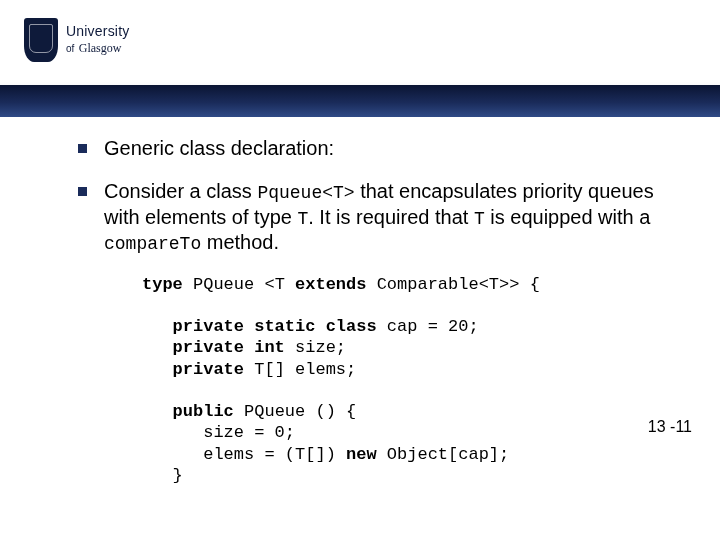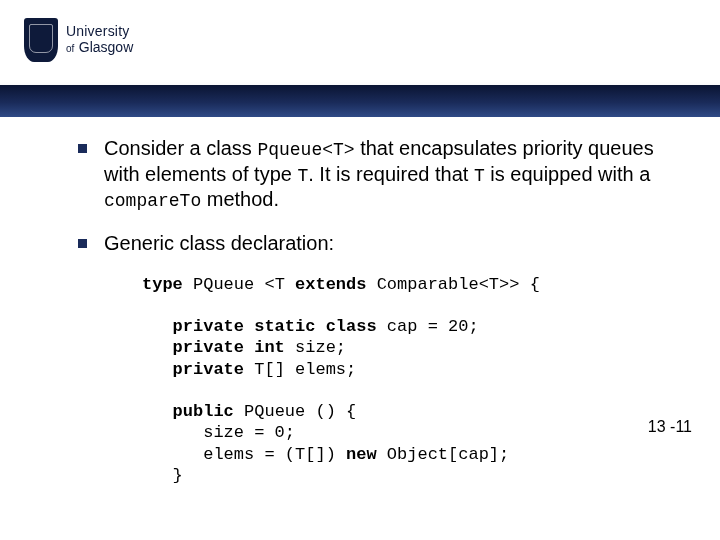--- a/index.html
+++ b/index.html
@@ -63,21 +63,22 @@
 }
 .logo-text .l1 {
   font-size: 14px;
   letter-spacing: 0.2px;
 }
 .logo-text .l2 {
   font-size: 10px;
   margin-top: -1px;
 }
 .logo-text .l3 {
-  font-size: 14px;
+  font-size: 12px;
+  font-family: Liberation Serif, serif;
 }
 .title {
   position: absolute;
   top: 18px;
   left: 200px;
   right: 40px;
   color: #000;
   font-weight: bold;
   font-size: 21px;
   line-height: 1.25;
@@ -155,24 +156,24 @@
         <span class="l2">of</span>
         <span class="l3">Glasgow</span>
       </div>
     </div>
   </div>
 
 
   <div class="content">
     <ul class="bullets">
       <li>
-        <span>Consider a class </span><code class="inline">Pqueue&lt;T&gt;</code><span> that encapsulates priority queues with elements of type </span><code class="inline">T</code><span>. It is required that </span><code class="inline">T</code><span> is equipped with a </span><code class="inline">compareTo</code><span> method.</span>
+        <span>Generic class declaration:</span>
       </li>
       <li>
-        <span>Generic class declaration:</span>
+        <span>Consider a class </span><code class="inline">Pqueue&lt;T&gt;</code><span> that encapsulates priority queues with elements of type </span><code class="inline">T</code><span>. It is required that </span><code class="inline">T</code><span> is equipped with a </span><code class="inline">compareTo</code><span> method.</span>
       </li>
     </ul>
 
     <div class="code-block"><span class="kw">type</span><span> PQueue &lt;T </span><span class="kw">extends</span><span> Comparable&lt;T&gt;&gt; {</span>
 <span></span>
 <span class="kw">   private static class</span><span> cap = 20;</span>
 <span class="kw">   private int</span><span> size;</span>
 <span class="kw">   private</span><span> T[] elems;</span>
 <span></span>
 <span class="kw">   public</span><span> PQueue () {</span>

